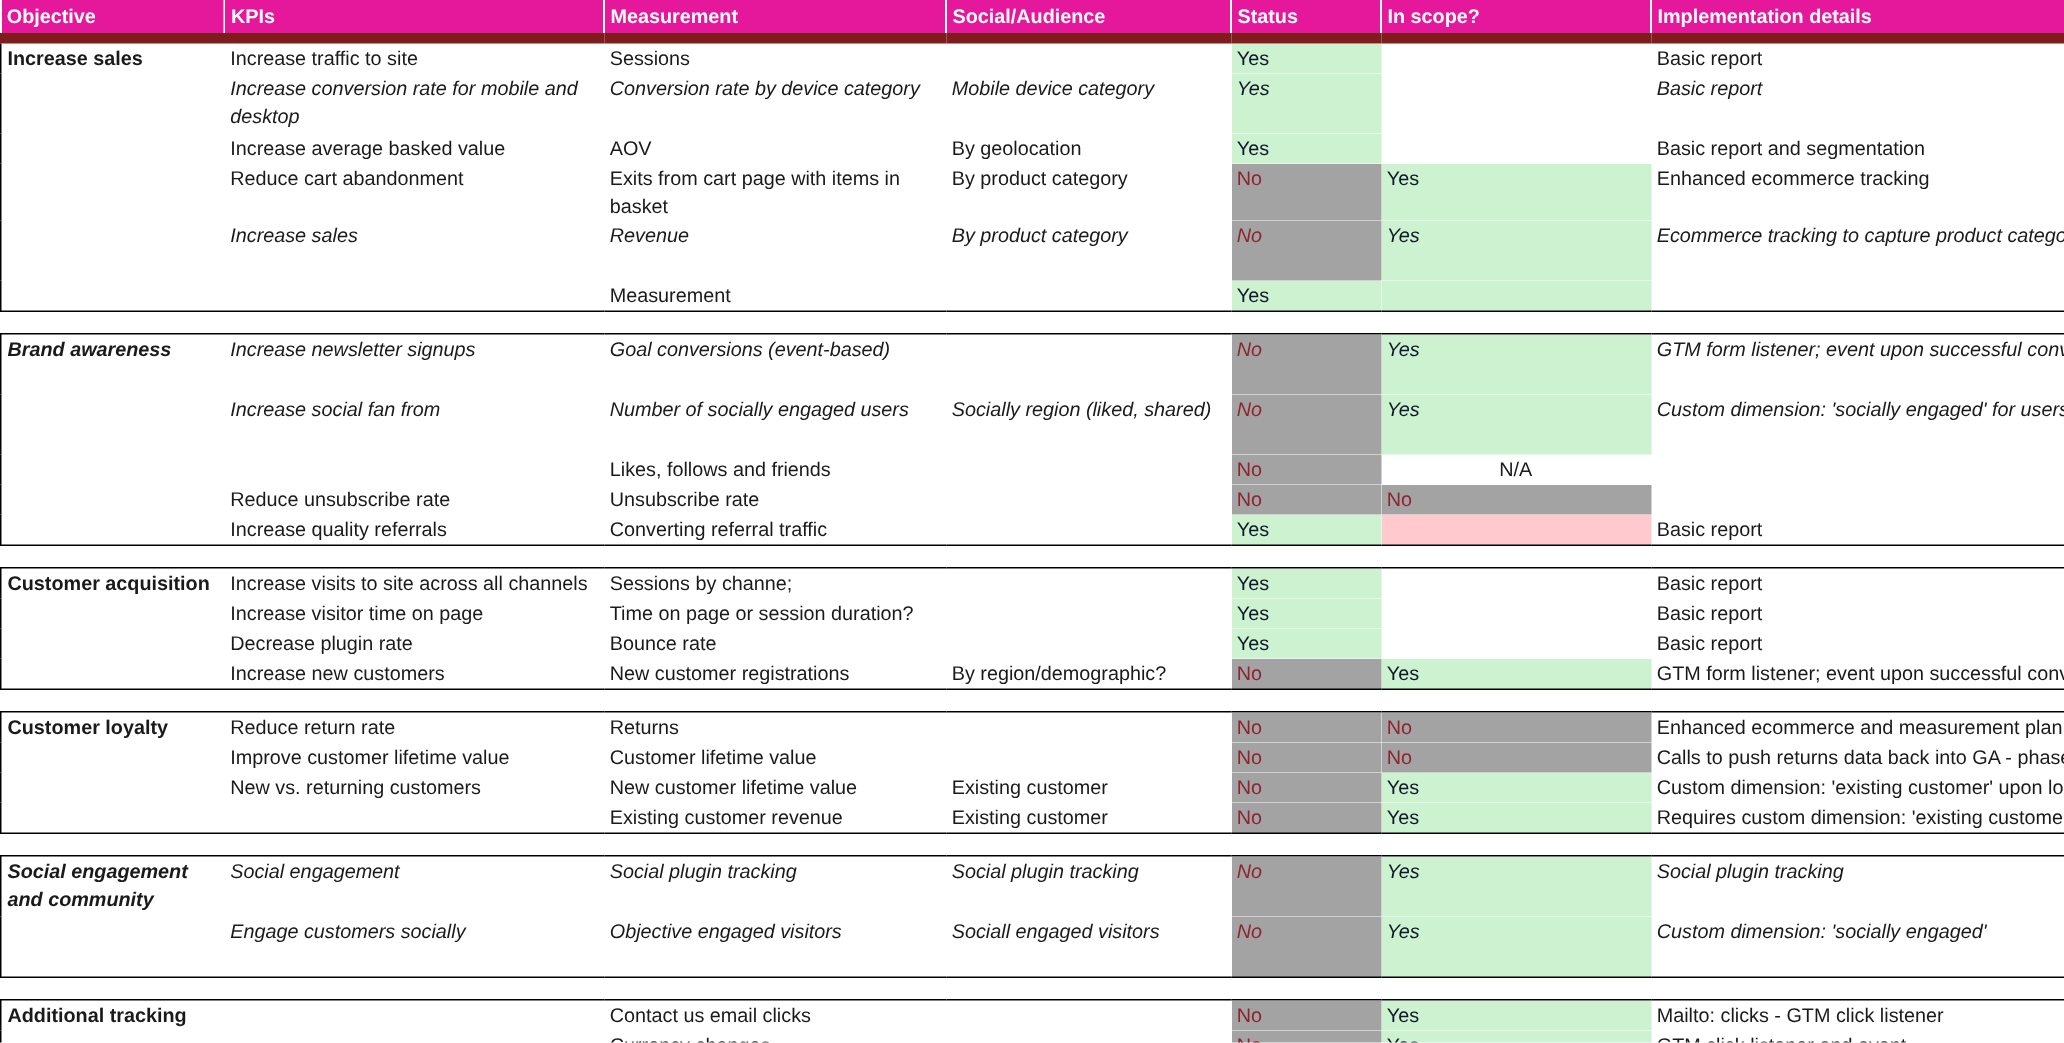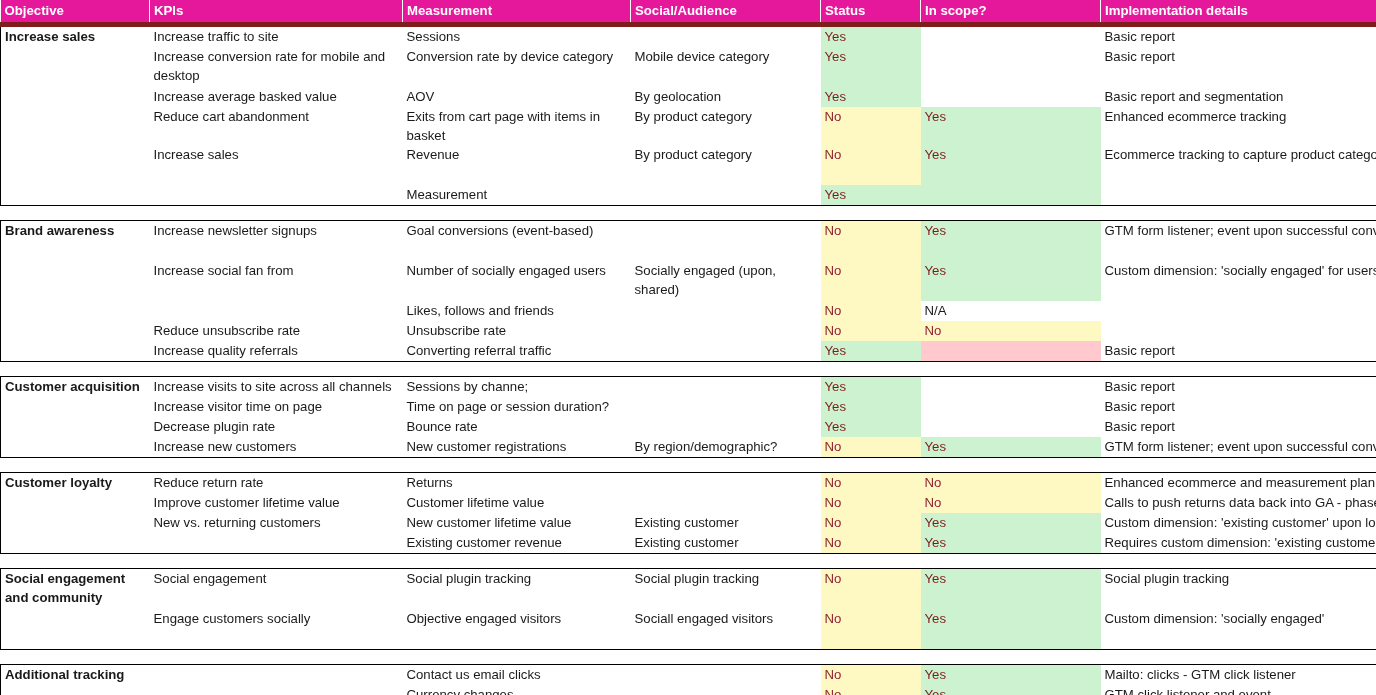--- a/index.html
+++ b/index.html
@@ -36,52 +36,52 @@
 
   tr.hdr th {
     background: #E5189B;
     color: #ffffff;
     font-weight: bold;
     font-size: 13.2px;
     text-align: left;
     padding: 2px 0 3px 4px;
     height: 17px;
     border-right: 1px solid #ffffff;
-    border-bottom: 5px solid #7f1d1d;
+    border-bottom: 7px solid #7f1d1d;
     white-space: nowrap;
     overflow: hidden;
   }
   tr.hdr th:last-child { border-right: none; }
 
   td {
     padding: 0 4px;
     height: 20px;
     line-height: 19px;
     vertical-align: top;
     white-space: nowrap;
     overflow: hidden;
   }
   td.wrap { white-space: normal; }
 
   td.obj { font-weight: bold; }
-  td.yes { background: #CCF2CF; color: #7f1d1d; }
-  td.no  { background: #fef9c3; color: #8E2331; }
-  td.na  { background: transparent; color: #1a1a1a; }
+  td.yes { background: #CCF2CF; color: #0f172a; }
+  td.no  { background: #a3a3a3; color: #8E2331; }
+  td.na  { background: transparent; color: #1a1a1a; text-align: center; }
   td.green { background: #CCF2CF; }
   td.pink  { background: #FFC9CE; }
 
   
   tbody.section { }
   tbody.section tr.first td { border-top: 1.5px solid #000; }
   tbody.section tr.last  td { border-bottom: 1.5px solid #000; }
   tbody.section td.edge-l { border-left: 1.5px solid #000; }
   tbody.section td.edge-r { border-right: 1.5px solid #000; }
 
   tr.spacer td { height: 14px; border: none !important; background: #fff; }
-  tr.h2 td { height: 40px; }
+  tr.h2 td { height: 40px; font-style: italic; }
 </style>
 </head>
 <body>
 
 <div id="sheet">
   <table class="grid">
     <colgroup>
       <col class="c-obj">
         <col class="c-kpi">
         <col class="c-meas">
@@ -170,21 +170,21 @@
           <td class="wrap">Goal conversions (event-based)</td>
           <td class="wrap"></td>
           <td class="no">No</td>
           <td class="yes">Yes</td>
           <td class="edge-r">GTM form listener; event upon successful conversion</td>
         </tr>
         <tr class="h2">
           <td class="obj wrap edge-l"></td>
           <td class="wrap">Increase social fan from</td>
           <td class="wrap">Number of socially engaged users</td>
-          <td class="wrap">Socially engaged (upon, shared)</td>
+          <td class="wrap">Socially region (liked, shared)</td>
           <td class="no">No</td>
           <td class="yes">Yes</td>
           <td class="edge-r">Custom dimension: 'socially engaged' for users with active social buttons</td>
         </tr>
         <tr>
           <td class="obj wrap edge-l"></td>
           <td class="wrap"></td>
           <td class="wrap">Likes, follows and friends</td>
           <td class="wrap"></td>
           <td class="no">No</td>

